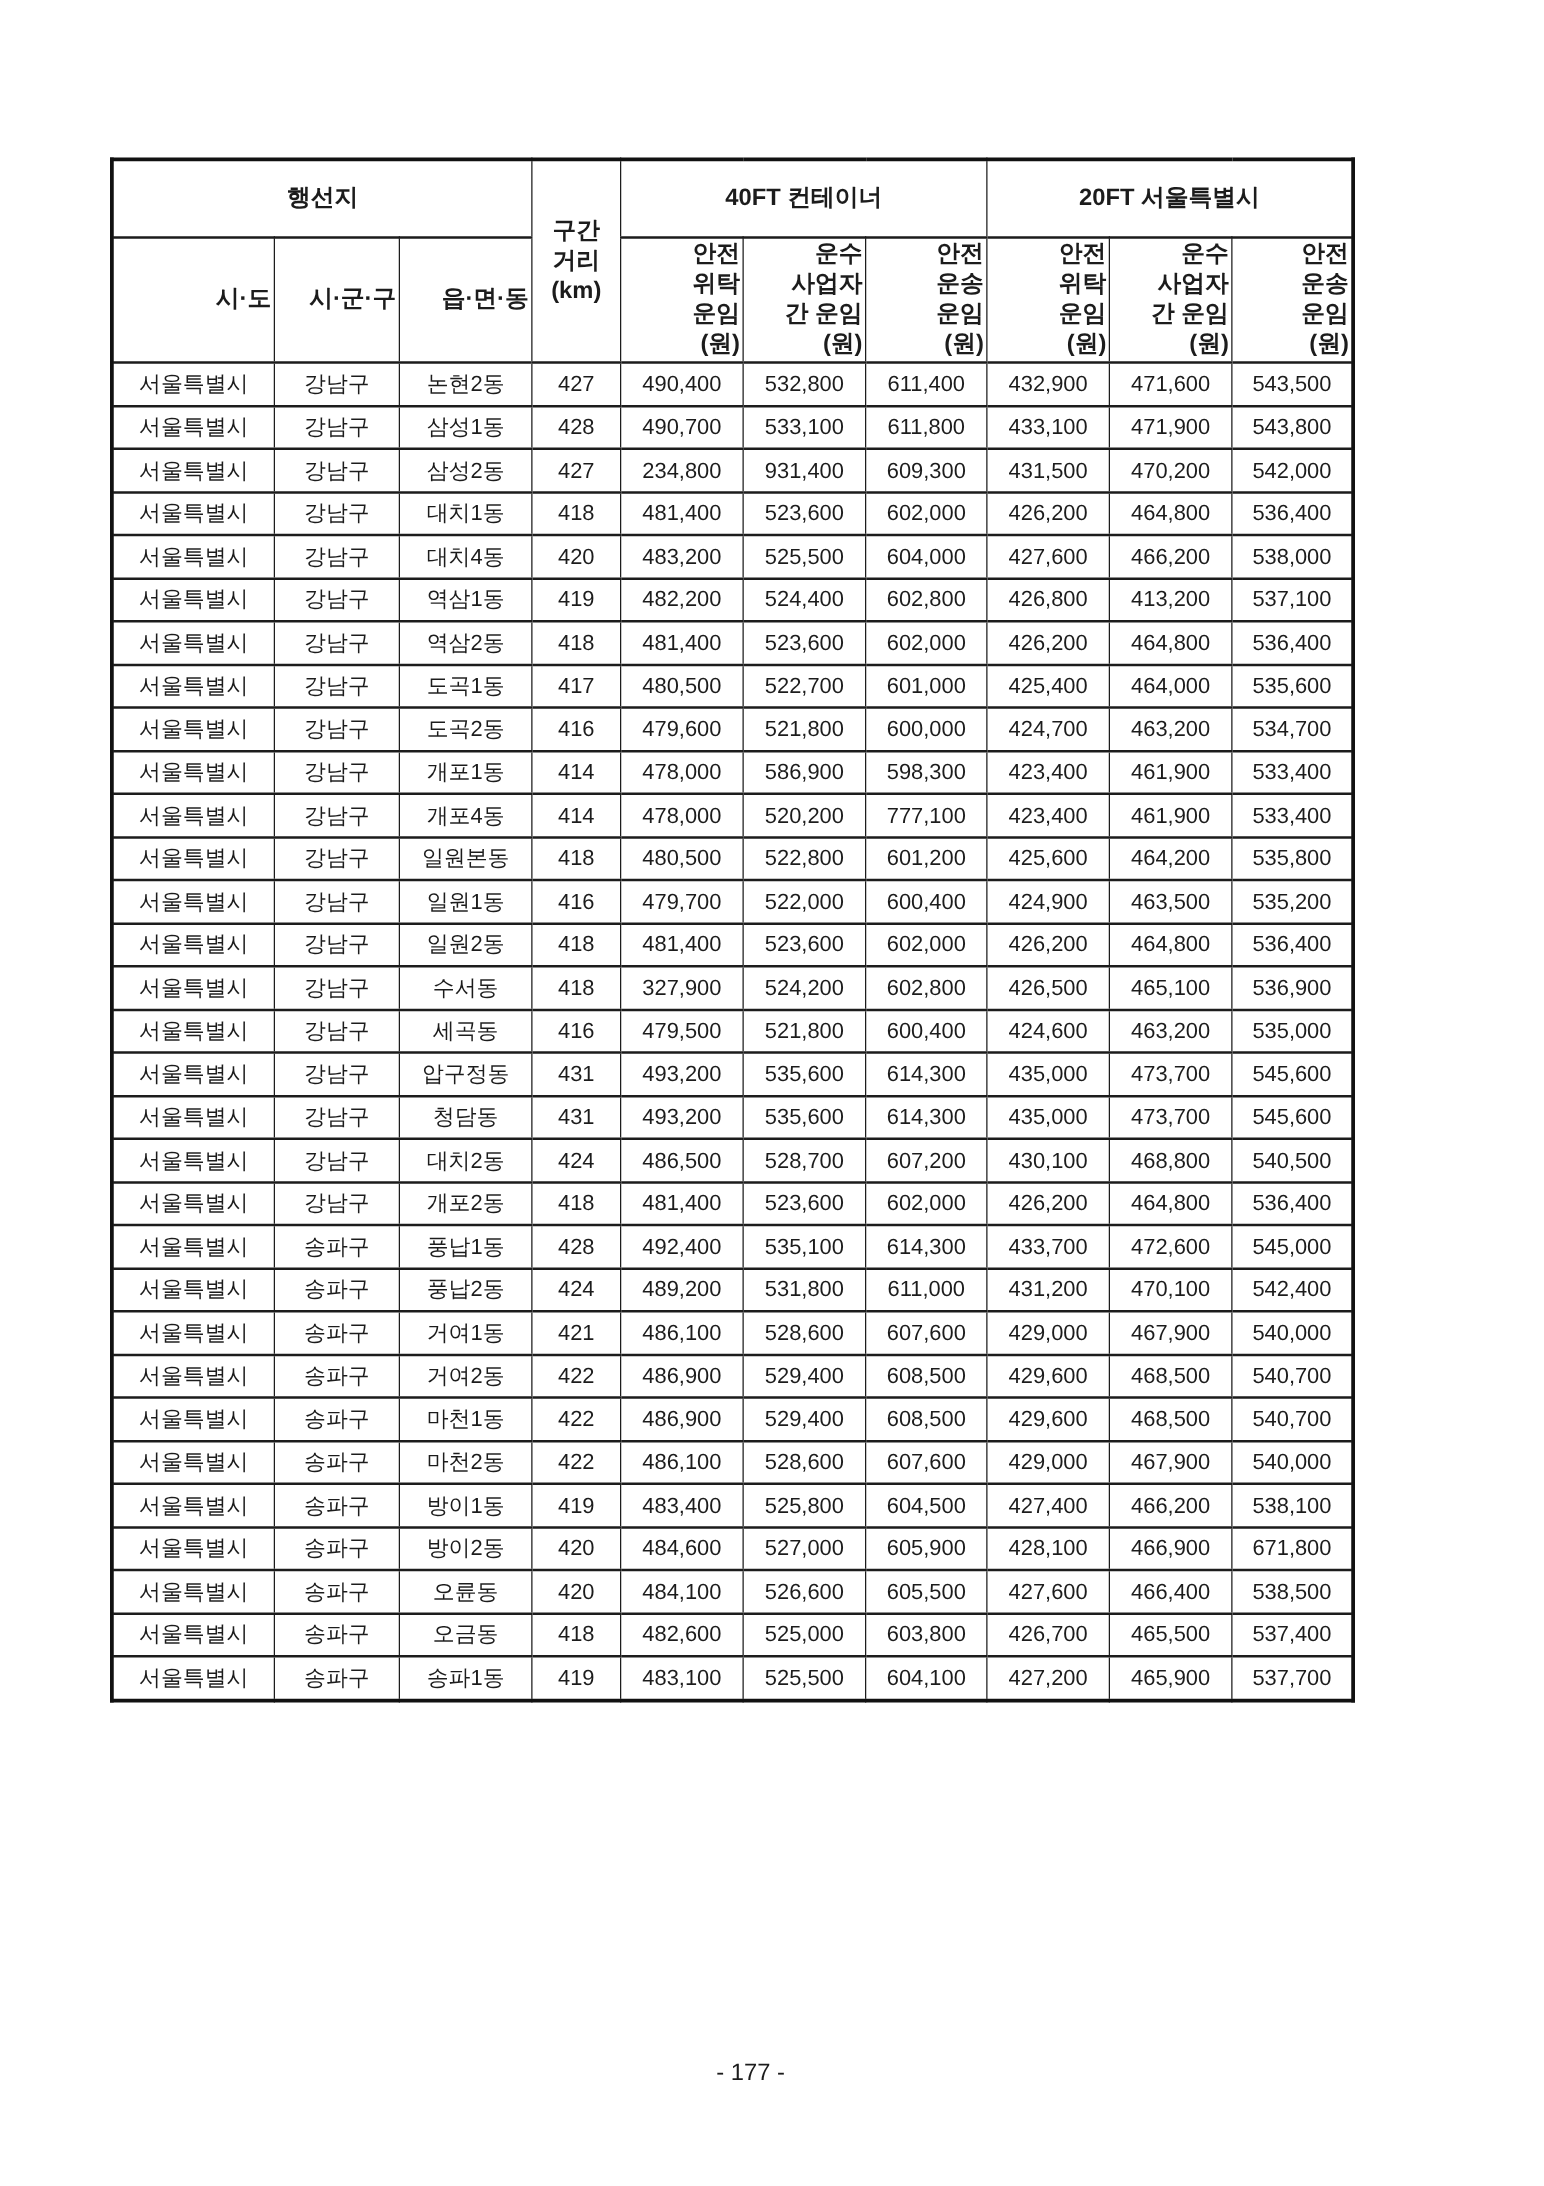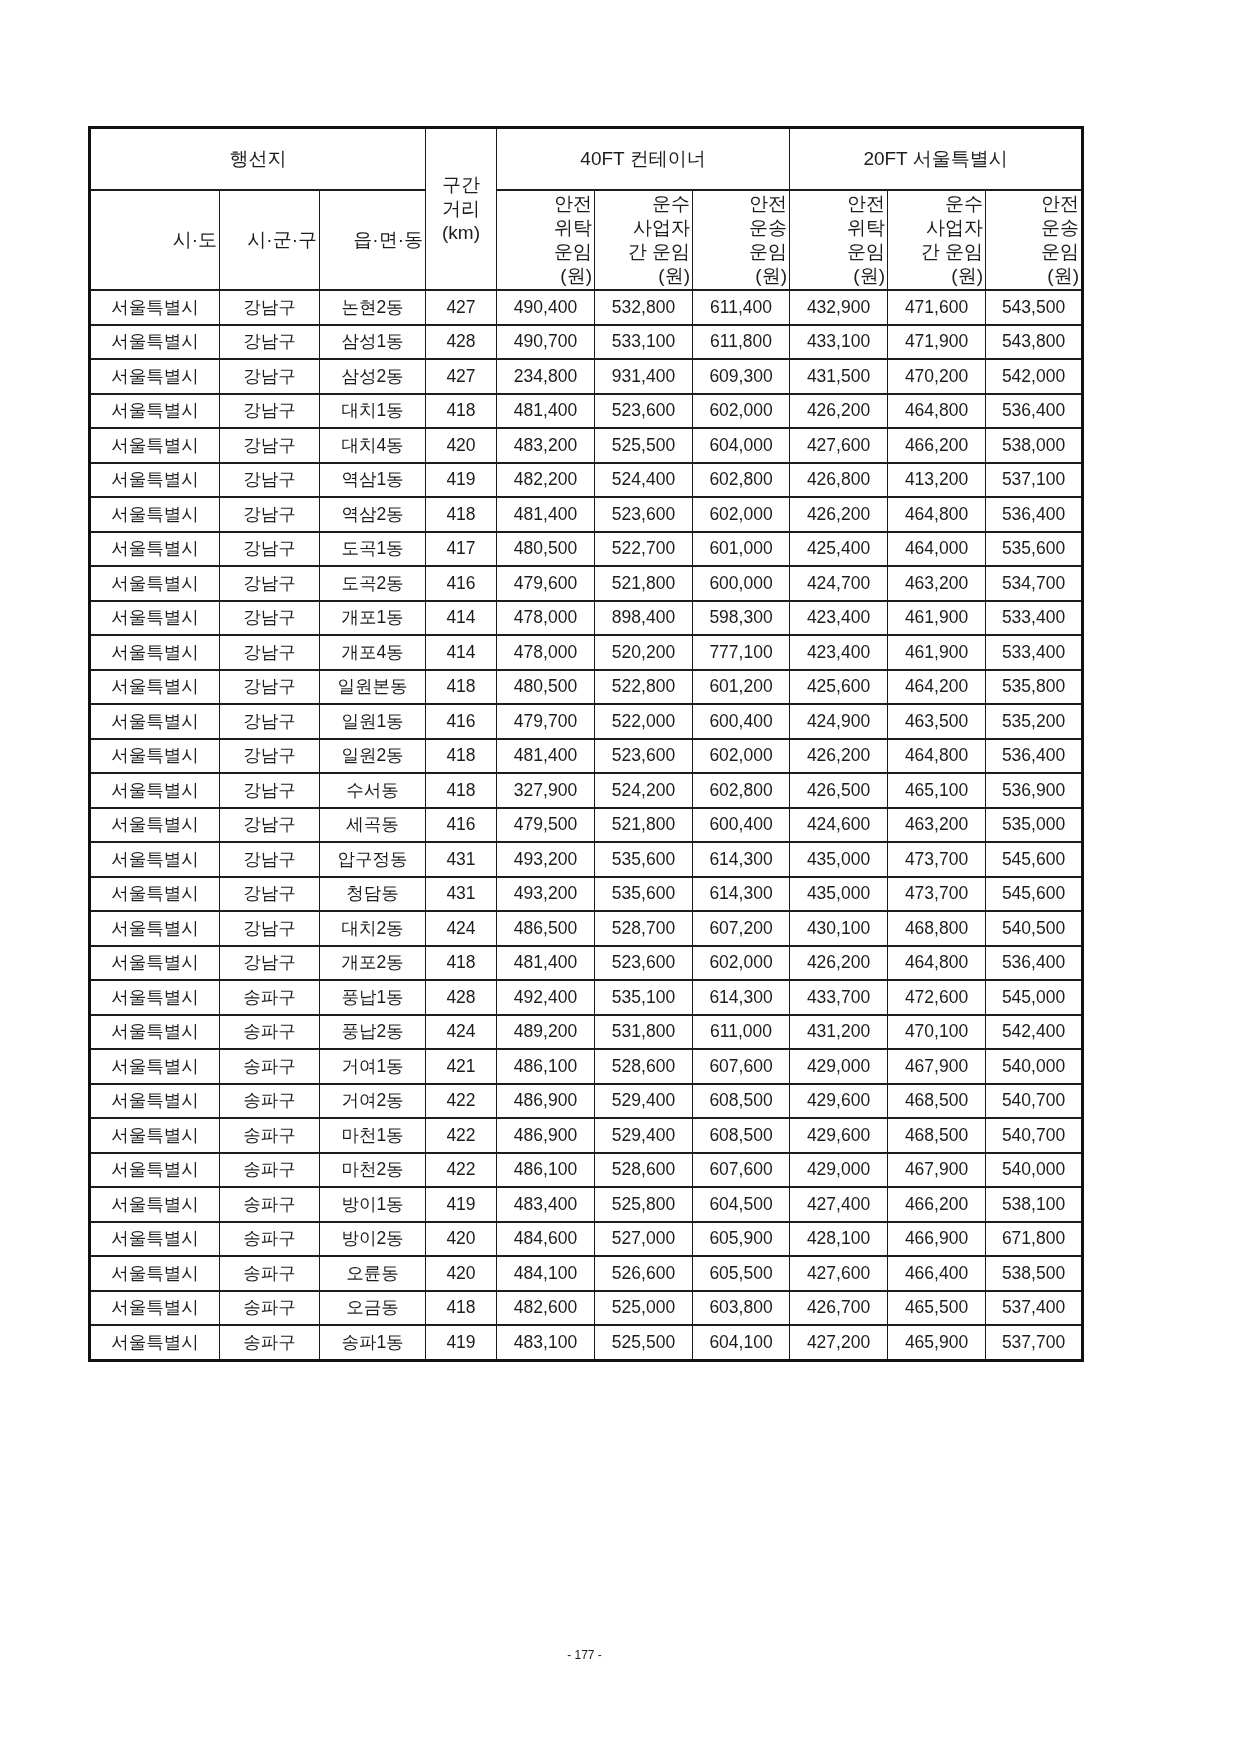--- a/index.html
+++ b/index.html
@@ -33,45 +33,45 @@
     border-right: 1px solid #1c1c1c;
     border-top: 2px solid #1c1c1c;
     border-bottom: 2px solid #1c1c1c;
     text-align: center;
     vertical-align: middle;
     padding: 0 2px;
     overflow: hidden;
   }
   table.fare-table th {
     font-size: 19px;
-    font-weight: normal;
+    font-weight: bold;
     line-height: 1.26;
     white-space: pre-line;
   }
   tr.group-row th {
     height: 60px;
   }
   tr.sub-row th {
     height: 98px;
     text-align: right;
   }
   table.fare-table td {
     font-size: 17.5px;
     font-weight: normal;
     height: 32.5px;
     line-height: 1;
     white-space: nowrap;
   }
   .footer {
     position: absolute;
-    left: 88px;
+    left: 104px;
     top: 1648px;
     width: 993px;
     text-align: center;
-    font-size: 12px;
+    font-size: 19px;
     color: #1c1c1c;
   }
 </style>
 </head>
 <body>
 
 <div class="page">
   <div class="table-wrap">
     <table class="fare-table">
       <colgroup>
@@ -233,21 +233,21 @@
             <td>424,700</td>
             <td>463,200</td>
             <td>534,700</td>
           </tr>
           <tr>
             <td>서울특별시</td>
             <td>강남구</td>
             <td>개포1동</td>
             <td>414</td>
             <td>478,000</td>
-            <td>898,400</td>
+            <td>586,900</td>
             <td>598,300</td>
             <td>423,400</td>
             <td>461,900</td>
             <td>533,400</td>
           </tr>
           <tr>
             <td>서울특별시</td>
             <td>강남구</td>
             <td>개포4동</td>
             <td>414</td>

